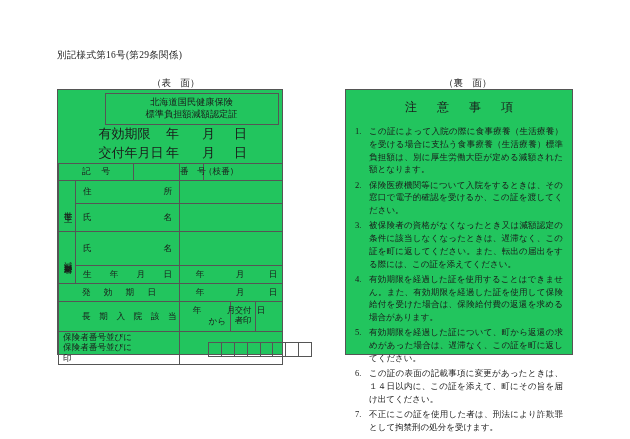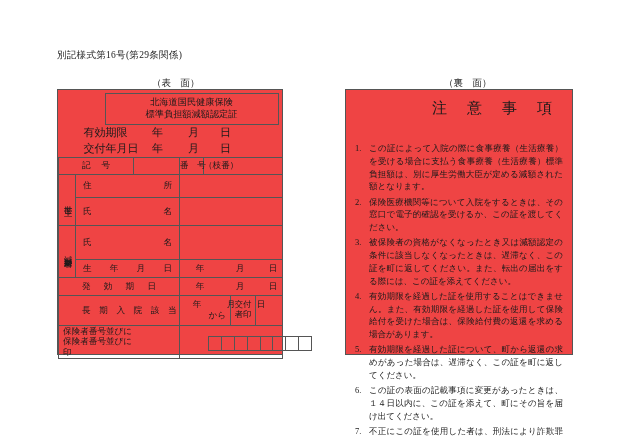--- a/index.html
+++ b/index.html
@@ -39,21 +39,21 @@
   }
   .side-caption .paren { letter-spacing: 0; }
   #caption-front { left: 152px; top: 77px; }
   #caption-back  { left: 444px; top: 77px; }
 
   
   .sheet {
     position: absolute;
     border: 1px solid #555;
     box-sizing: border-box;
-    background: #ef4444;
+    background: #22c55e;
   }
 
   
   #front-sheet {
     left: 57px;
     top: 89px;
     width: 226px;
     height: 266px;
   }
 
@@ -84,22 +84,22 @@
     font-size: 9.2px;
     line-height: 1.35;
   }
   .title-box div { white-space: nowrap; }
 
   .dateline-cell {
     border: none !important;
     padding: 0;
   }
   .dateline {
-    margin-left: 25px;
-    font-size: 11px;
+    margin-left: 40px;
+    font-size: 13px;
     line-height: 1.45;
     white-space: nowrap;
   }
   .dateline .lbl { display: inline-block; width: 56px; }
   .dateline .y { display: inline-block; width: 36px; text-align: center; }
   .dateline .m { display: inline-block; width: 36px; text-align: center; }
   .dateline .d { display: inline-block; width: 28px; text-align: center; }
 
   
   .lbl-center {
@@ -196,24 +196,24 @@
   .boxes i:last-child { border-right: 1px solid #555; }
 
   
   #back-sheet {
     left: 345px;
     top: 89px;
     width: 228px;
     height: 266px;
   }
   .notes-head {
-    text-align: right;
-    font-size: 15px;
+    text-align: center;
+    font-size: 12px;
     margin-top: 9px;
-    margin-bottom: 24px;
+    margin-bottom: 9px;
     letter-spacing: 20px;
     text-indent: 20px;
     white-space: nowrap;
   }
   .notes-list {
     margin: 0;
     padding: 0 9px 0 9px;
     list-style: none;
   }
   .notes-list li {

